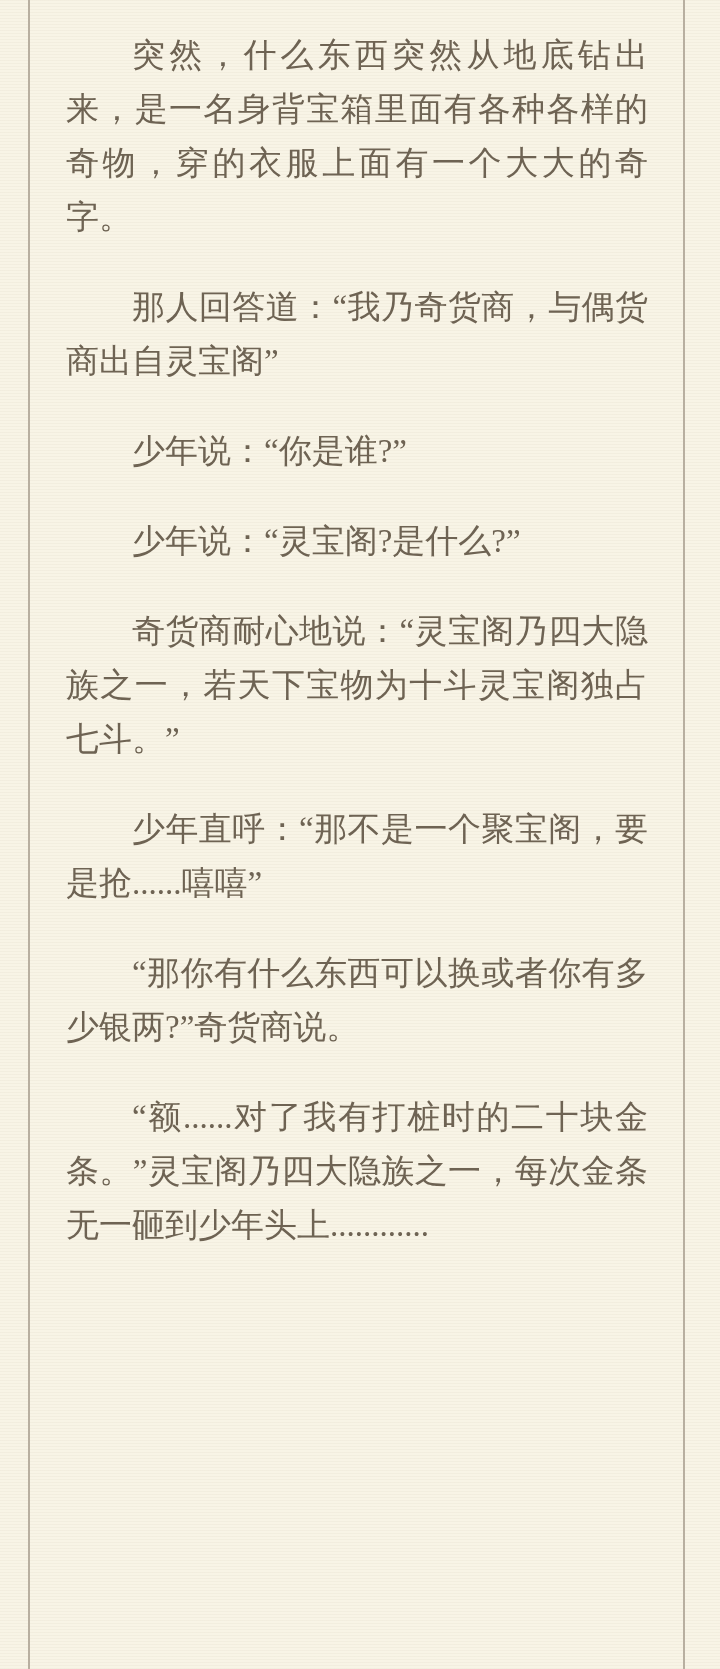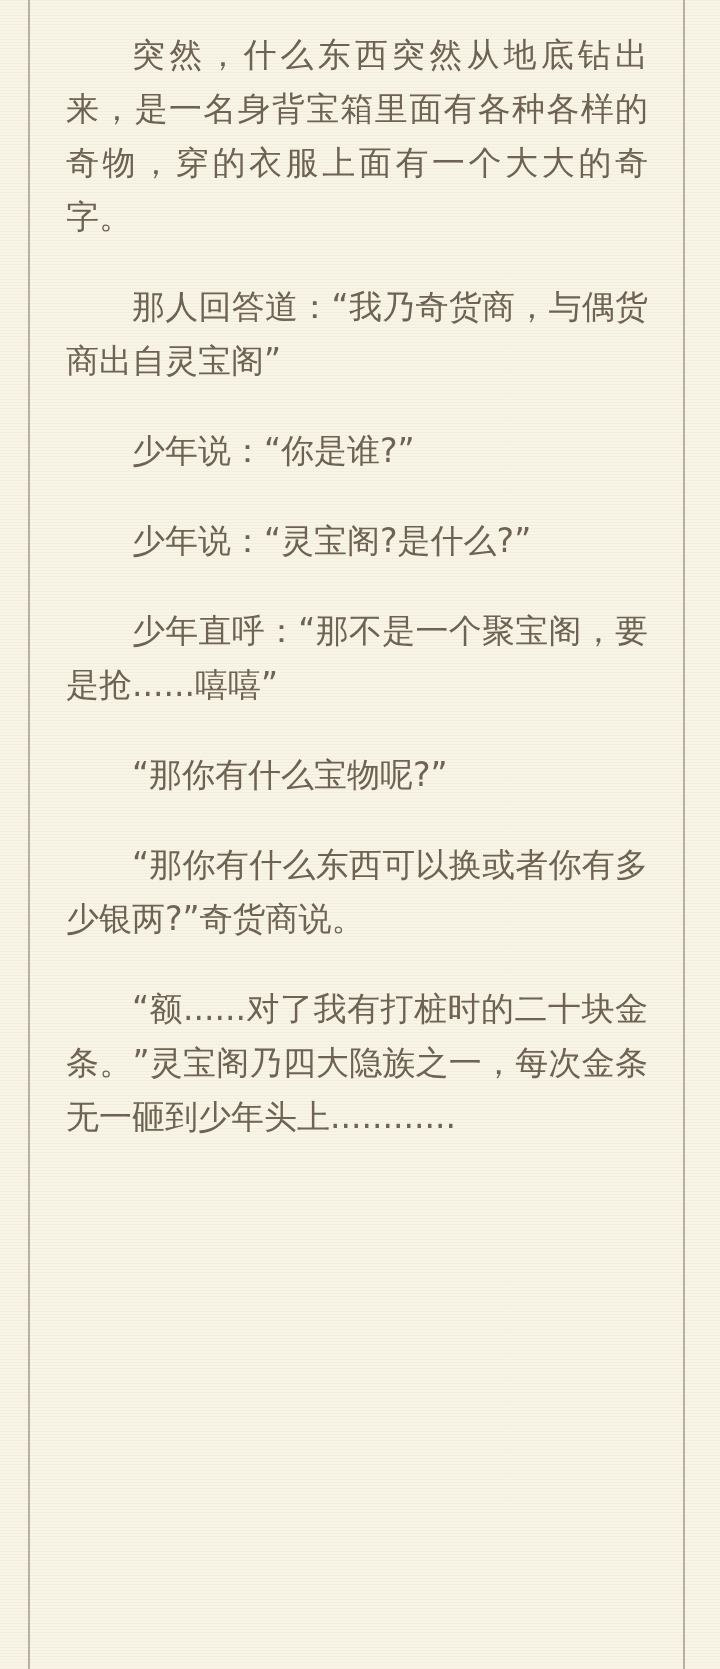--- a/index.html
+++ b/index.html
@@ -39,35 +39,36 @@
     width: 598px;
     color: #6e6353;
     font-size: 33px;
     line-height: 54px;
     text-align: justify;
     word-break: break-all;
   }
   .reader-text p {
     margin: 0 16px 36px 0;
     text-indent: 2em;
+    font-family: Liberation Serif, serif;
   }
   .reader-text p:last-child {
     margin-bottom: 0;
   }
 </style>
 </head>
 <body>
 
 <div style="position:absolute; inset:0;">
   <div class="edge-line left"></div>
   <div class="edge-line right"></div>
 
   <div class="reader-text">
     <p>突然，什么东西突然从地底钻出来，是一名身背宝箱里面有各种各样的奇物，穿的衣服上面有一个大大的奇字。</p>
     <p>那人回答道：“我乃奇货商，与偶货商出自灵宝阁”</p>
     <p>少年说：“你是谁?”</p>
     <p>少年说：“灵宝阁?是什么?”</p>
+    <p>奇货商耐心地说：“灵宝阁乃四大隐族之一，若天下宝物为十斗灵宝阁独占七斗。”</p>
     <p>少年直呼：“那不是一个聚宝阁，要是抢......嘻嘻”</p>
-    <p>“那你有什么宝物呢?”</p>
     <p>“那你有什么东西可以换或者你有多少银两?”奇货商说。</p>
     <p>“额......对了我有打桩时的二十块金条。”灵宝阁乃四大隐族之一，每次金条无一砸到少年头上............</p>
   </div>
 </div>
 
 </body></html>

